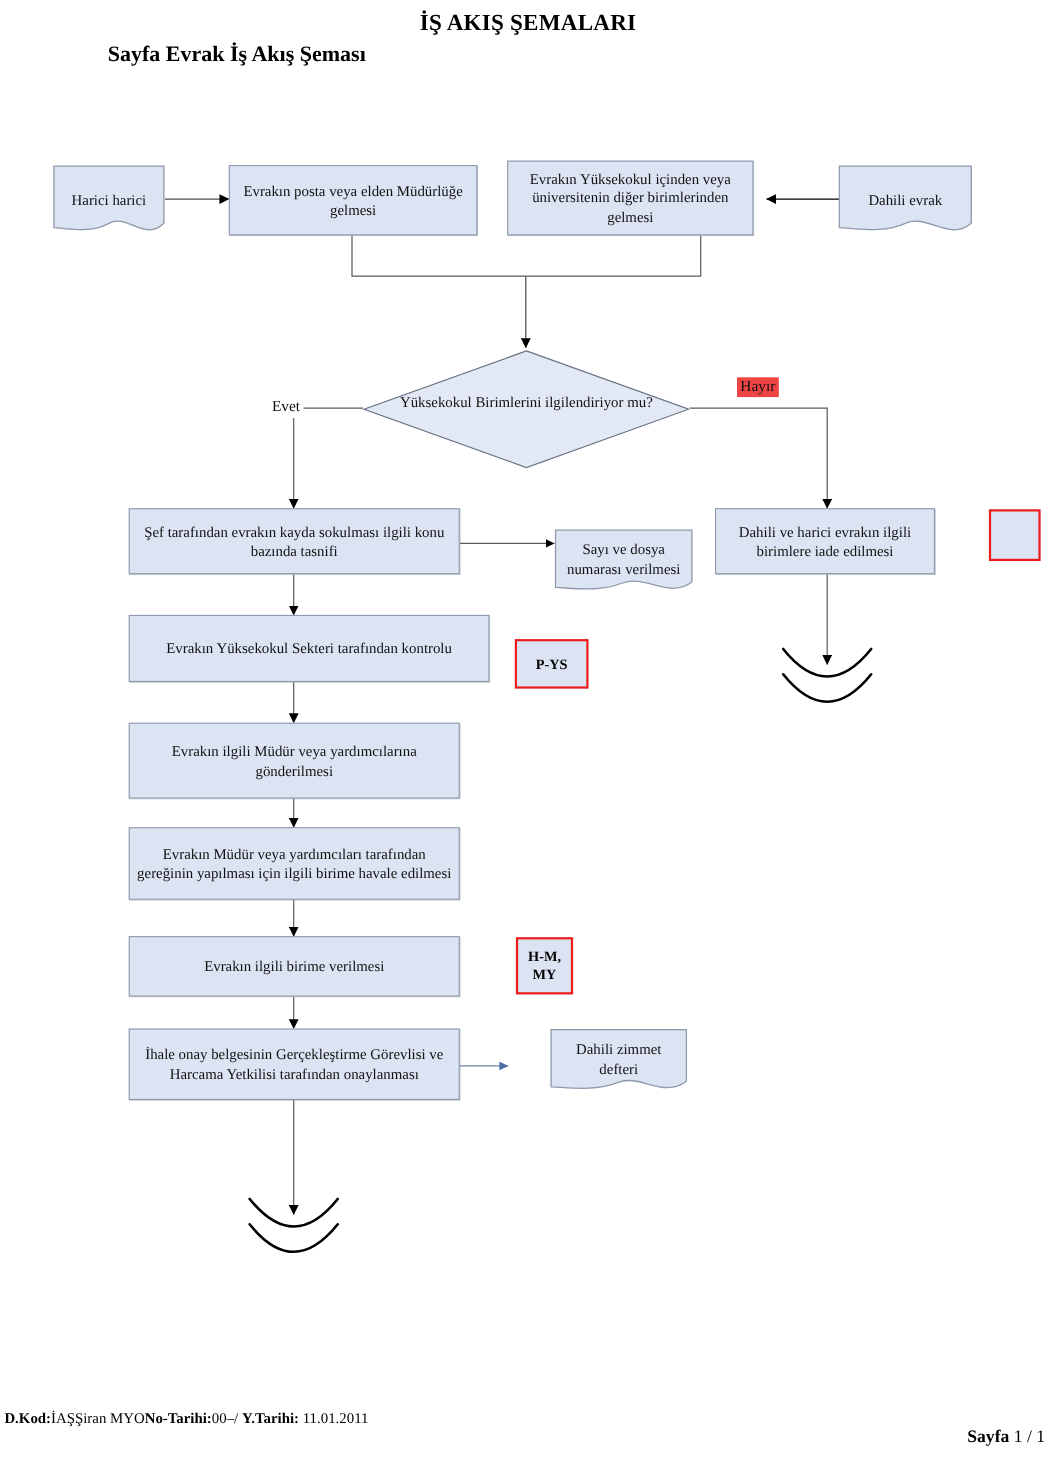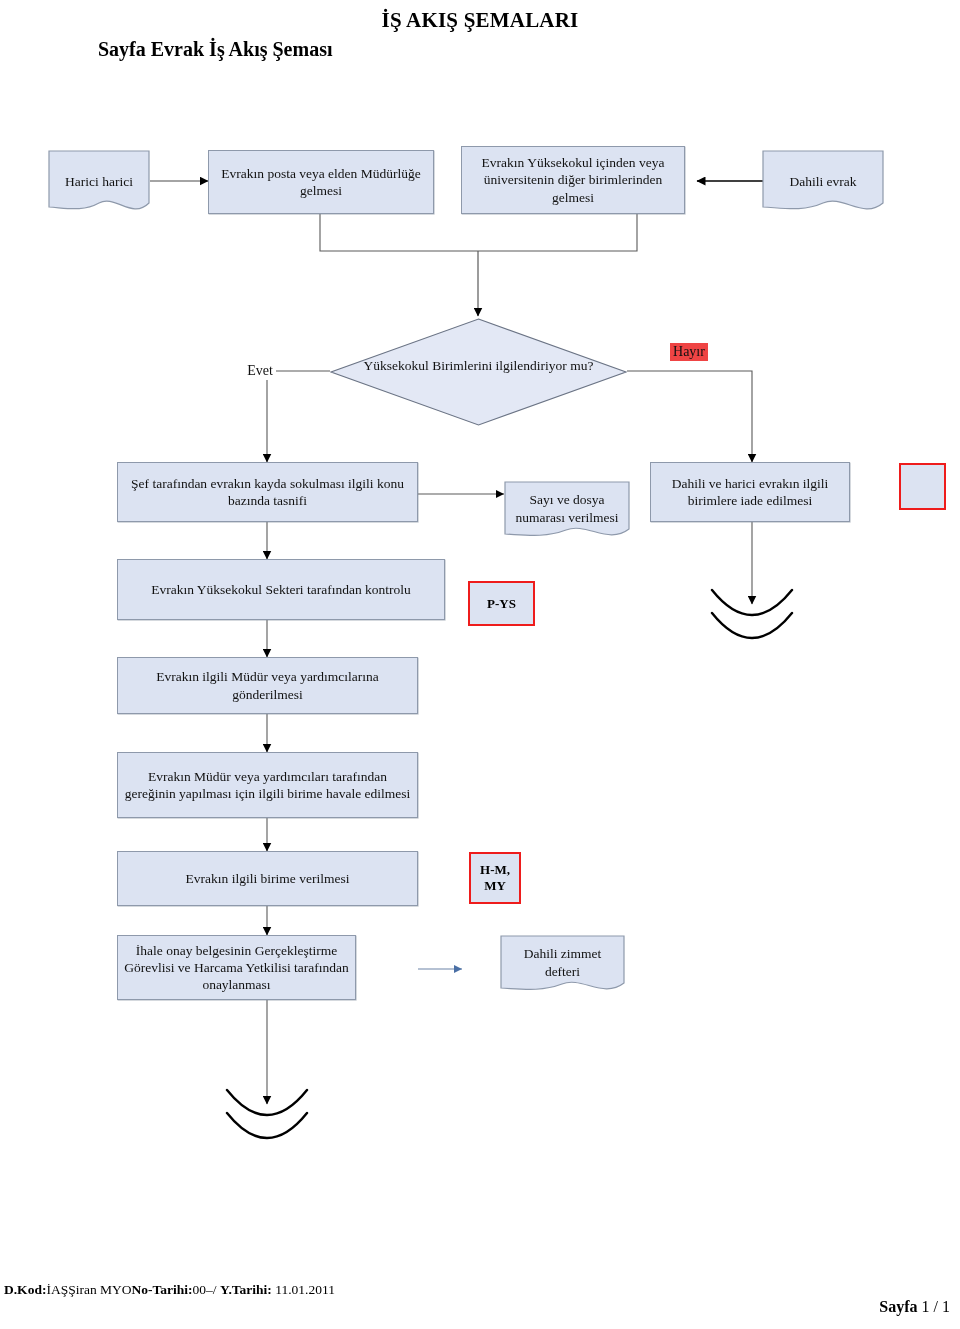--- a/index.html
+++ b/index.html
@@ -235,40 +235,40 @@
   </div>
 
   <div class="node proc" style="left:117px; top:559px; width:328px; height:61px;">
     <span class="lbl">Evrakın Yüksekokul Sekteri tarafından kontrolu</span>
   </div>
 
   <div class="codebox" style="left:468px; top:569px; width:67px; height:45px;margin-top:12px;">
     <span class="lbl">P-YS</span>
   </div>
 
-  <div class="node proc" style="left:117px; top:657px; width:301px; height:57px;">
+  <div class="node proc" style="left:117px; top:657px; width:301px; height:69px;">
     <span class="lbl">Evrakın ilgili Müdür  veya yardımcılarına gönderilmesi</span>
   </div>
 
   <div class="node proc" style="left:117px; top:752px; width:301px; height:66px;">
     <span class="lbl">Evrakın Müdür veya yardımcıları tarafından gereğinin yapılması için ilgili birime havale edilmesi</span>
   </div>
 
   <div class="node proc" style="left:117px; top:851px; width:301px; height:55px;">
     <span class="lbl">Evrakın ilgili birime verilmesi</span>
   </div>
 
   <div class="codebox" style="left:469px; top:852px; width:52px; height:52px;">
     <span style="display:block;">
       <span class="lbl">H-M,</span><br>
       <span class="lbl">MY</span>
     </span>
   </div>
 
-  <div class="node proc" style="left:117px; top:935px; width:239px; height:65px;">
+  <div class="node proc" style="left:117px; top:935px; width:301px; height:65px;">
     <span class="lbl">İhale onay belgesinin Gerçekleştirme Görevlisi ve Harcama Yetkilisi tarafından onaylanması</span>
   </div>
 
   <div class="node docshape" style="left:464px; top:935px; width:125px; height:60px;margin-left:36px;">
     <svg viewBox="0 0 125 60" preserveAspectRatio="none">
       <path d="M1,1 L124,1 L124,48 C103,64 82,41 62,49 C41,57 21,54 1,53 Z" fill="#dce3f2" stroke="#8e99ab" stroke-width="1.2"></path>
     </svg>
     <span class="lbl" style="margin-bottom:5px;">Dahili zimmet defteri</span>
   </div>
 

